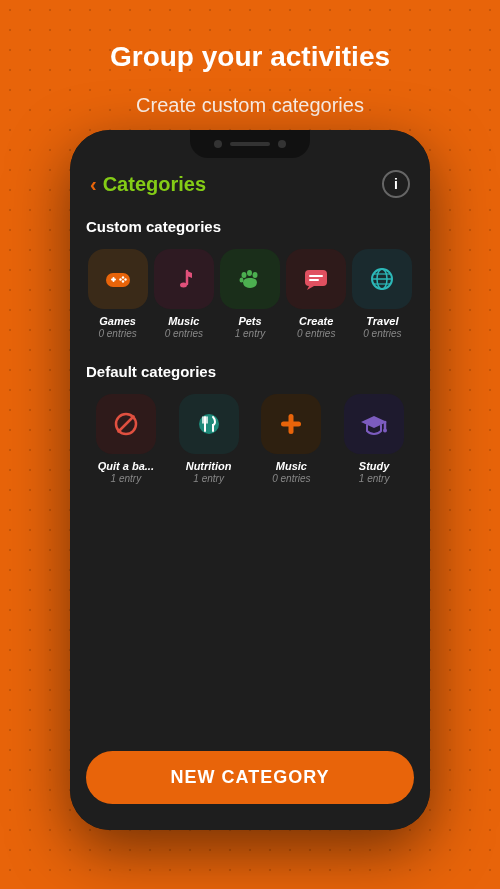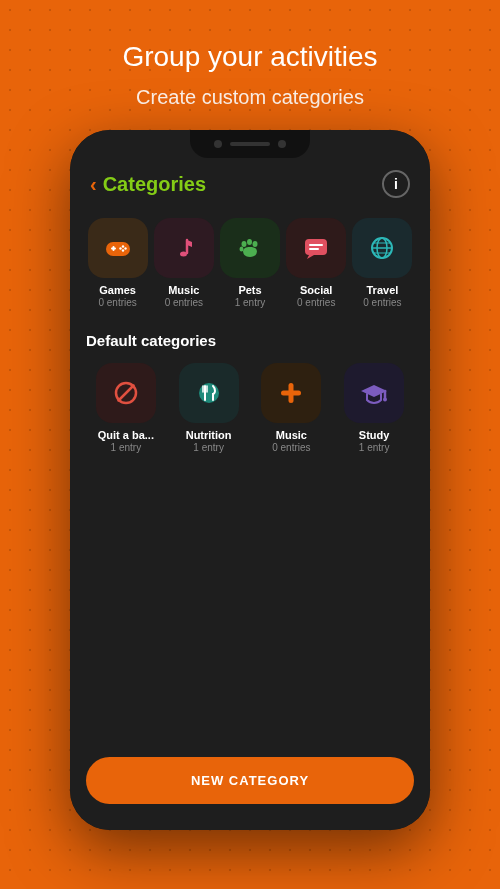--- a/index.html
+++ b/index.html
@@ -26,29 +26,29 @@
     .header-text {
       position: relative;
       z-index: 1;
       text-align: center;
       padding: 40px 20px 20px;
     }
 
     .header-title {
       color: #fff;
       font-size: 28px;
-      font-weight: 400;
+      font-weight: 700;
       line-height: 1.2;
     }
 
     .header-subtitle {
       color: rgba(255,255,255,0.9);
       font-size: 20px;
       font-weight: 500;
-      margin-top: 12px;
+      margin-top: 20px;
       text-align: center;
     }
 
     
     .phone {
       position: absolute;
       left: 50%;
       transform: translateX(-50%);
       top: 130px;
       width: 360px;
@@ -156,20 +156,21 @@
       font-weight: 700;
       margin-bottom: 14px;
     }
 
     
     .category-grid {
       display: flex;
       gap: 3px;
       margin-bottom: 24px;
       overflow: hidden;
+      font-style: italic;
     }
 
     .category-item {
       display: flex;
       flex-direction: column;
       align-items: center;
       min-width: 60px;
       flex: 1;
     }
 
@@ -213,21 +214,21 @@
     
     .btn-new-category {
       margin-top: auto;
       margin-bottom: 10px;
       background: #E8640A;
       color: #fff;
       border: none;
       border-radius: 30px;
       padding: 16px;
       width: 100%;
-      font-size: 13px;
+      font-size: 18px;
       font-weight: 800;
       letter-spacing: 1px;
       cursor: pointer;
       text-transform: uppercase;
     }
 
     
     .icon-svg {
       width: 30px;
       height: 30px;
@@ -254,20 +255,21 @@
       <div class="top-bar">
         <div class="back-btn">
           <span class="back-arrow">‹</span>
           <span class="page-title">Categories</span>
         </div>
         <div class="info-btn">
           <span>i</span>
         </div>
       </div>
 
+      <div class="section-title">Custom categories</div>
 
       <div class="category-grid">
 
         <div class="category-item">
           <div class="category-icon bg-orange">
 
             <svg class="icon-svg" viewBox="0 0 30 30" fill="none">
               <rect x="3" y="9" width="24" height="14" rx="7" fill="#E8640A"></rect>
               <rect x="8" y="14.5" width="5" height="2" rx="1" fill="#fff"></rect>
               <rect x="9.5" y="13" width="2" height="5" rx="1" fill="#fff"></rect>
@@ -312,21 +314,21 @@
         <div class="category-item">
           <div class="category-icon bg-red-pink">
 
             <svg class="icon-svg" viewBox="0 0 30 30" fill="none">
               <rect x="4" y="6" width="22" height="16" rx="4" fill="#e05060"></rect>
               <line x1="9" y1="12" x2="21" y2="12" stroke="#fff" stroke-width="2" stroke-linecap="round"></line>
               <line x1="9" y1="16" x2="17" y2="16" stroke="#fff" stroke-width="2" stroke-linecap="round"></line>
               <path d="M8 22 L6 26 L13 22Z" fill="#e05060"></path>
             </svg>
           </div>
-          <span class="category-name">Social</span>
+          <span class="category-name">Create</span>
           <span class="category-entries">0 entries</span>
         </div>
 
         <div class="category-item">
           <div class="category-icon bg-teal">
 
             <svg class="icon-svg" viewBox="0 0 30 30" fill="none">
               <circle cx="15" cy="15" r="10" stroke="#2cb8b8" stroke-width="2" fill="none"></circle>
               <ellipse cx="15" cy="15" rx="5" ry="10" stroke="#2cb8b8" stroke-width="1.5" fill="none"></ellipse>
               <line x1="5" y1="15" x2="25" y2="15" stroke="#2cb8b8" stroke-width="1.5"></line>

